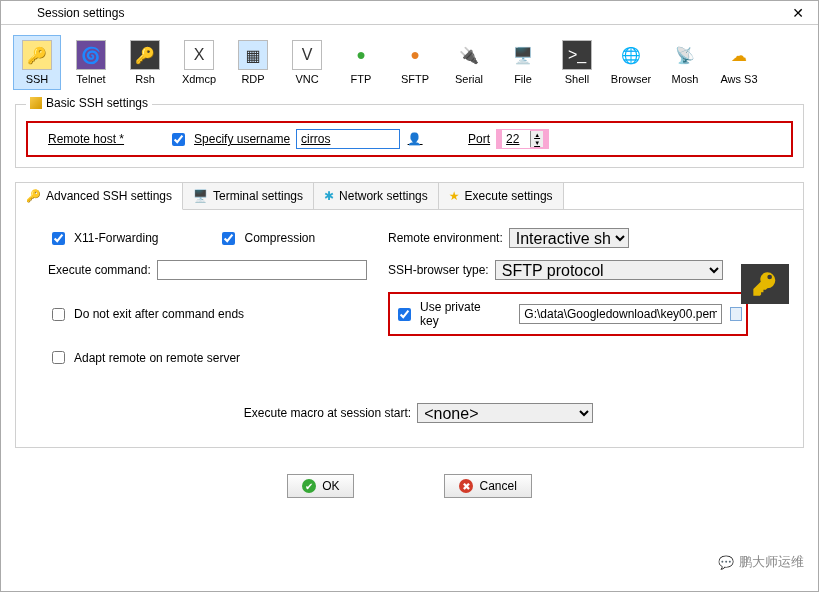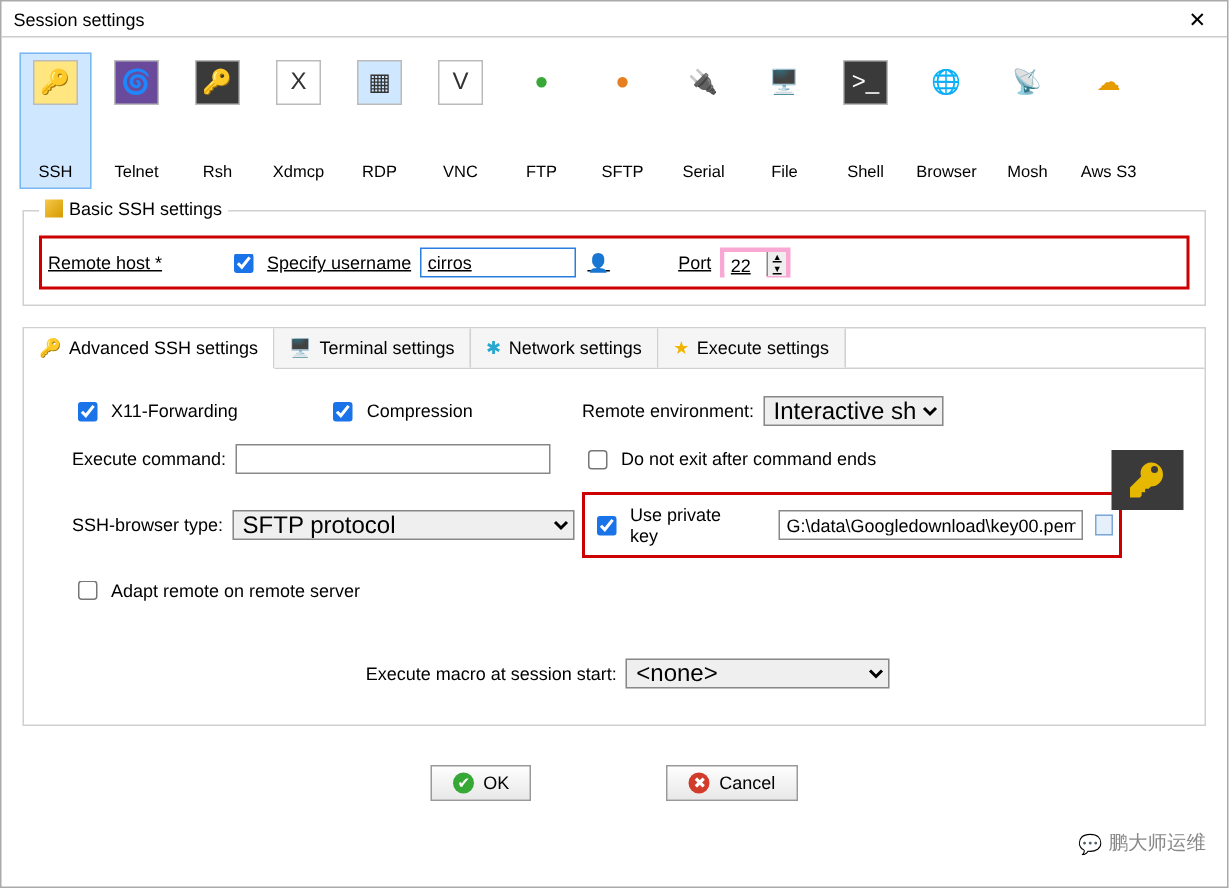--- a/index.html
+++ b/index.html
@@ -15,21 +15,21 @@
     border: 1px solid #aaa;
   }
   .titlebar {
     display: flex;
     justify-content: space-between;
     align-items: center;
     padding: 4px 8px;
     border-bottom: 1px solid #ccc;
     height: 24px;
   }
-  .titlebar .title { font-size: 12px; }
+  .titlebar .title { font-size: 12px; margin-left: 28px; }
   .close-x {
     font-size: 14px;
     cursor: pointer;
     padding: 0 6px;
   }
   .toolbar {
     display: flex;
     gap: 6px;
     padding: 10px 12px 6px 12px;
   }
@@ -47,21 +47,21 @@
     border: 1px solid #7bb7f0;
   }
   .tool-icon {
     width: 30px;
     height: 30px;
     display: flex;
     align-items: center;
     justify-content: center;
     margin-bottom: 3px;
   }
-  .tool-label { font-size: 11px; margin-top: 36px; }
+  .tool-label { font-size: 11px; }
 
   .section-box {
     margin: 8px 14px 0 14px;
     border: 1px solid #d0d0d0;
     position: relative;
     padding: 16px 10px 10px 10px;
     text-decoration: underline;
   }
   .section-title {
     position: absolute;
@@ -77,38 +77,38 @@
   .key-icon-sm {
     display:inline-block;
     width:12px; height:12px;
     background: linear-gradient(135deg,#f7c948,#d49a00);
     position:relative;
   }
   .basic-row {
     display: flex;
     align-items: center;
     gap: 6px;
-    padding: 6px 4px;
+    padding: 6px 20px;
     border: 2px solid #cc0000;
   }
   .basic-row label { white-space: nowrap; }
   input[type=text] {
     border: 1px solid #888;
     padding: 2px 4px;
     font-size: 12px;
     height: 20px;
   }
   input[type=checkbox] {
     accent-color: #1a73e8;
     width: 13px; height: 13px;
   }
   .spinner {
     display:flex;
-    align-items:flex-start;
-    border:3px solid #f9a8d4;
+    align-items:center;
+    border:6px solid #f9a8d4;
     height:20px;
   }
   .spinner input { border:none; width:28px; height:18px;}
   .spinner .btns { display:flex; flex-direction:column; border-left:1px solid #888;}
   .spinner .btns span { font-size:6px; width:12px; text-align:center; line-height:8px; background:#eee; cursor:pointer;}
 
   .tabs-wrap {
     margin: 14px 14px 0 14px;
     border: 1px solid #d0d0d0;
     position: relative;
@@ -328,27 +328,27 @@
       <div class="row">
         <span>Remote environment:</span>
         <select style="width:120px"><option>Interactive shell</option></select>
       </div>
 
       <div class="row">
         <span>Execute command:</span>
         <input type="text" style="width: 210px;" value="">
       </div>
       <div class="row">
+        <span>SSH-browser type:</span>
+        <select style="width:228px"><option>SFTP protocol</option></select>
+      </div>
+
+      <div class="row">
         <input type="checkbox" style="">
         <span>Do not exit after command ends</span>
-      </div>
-
-      <div class="row">
-        <span>SSH-browser type:</span>
-        <select style="width:228px"><option>SFTP protocol</option></select>
       </div>
 
       <div class="highlight-box">
         <input type="checkbox" checked="" style="">
         <span>Use private key</span>
         <span style="width:6px"></span>
         <input type="text" style="width: 206px;" value="G:\data\Googledownload\key00.pem">
         <span class="doc-icon-sm"></span>
       </div>
       <div class="row">

